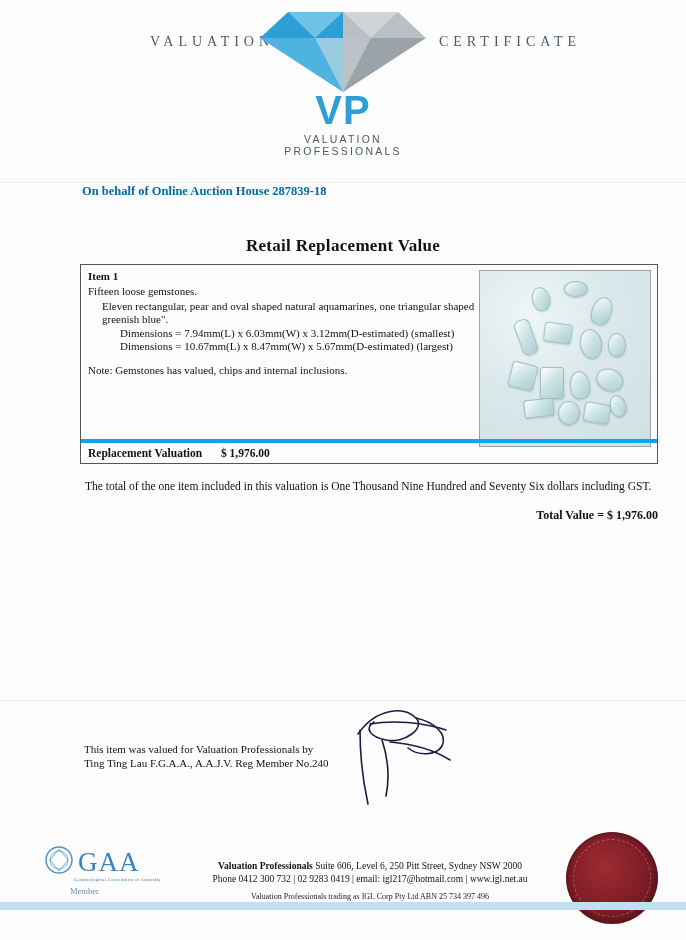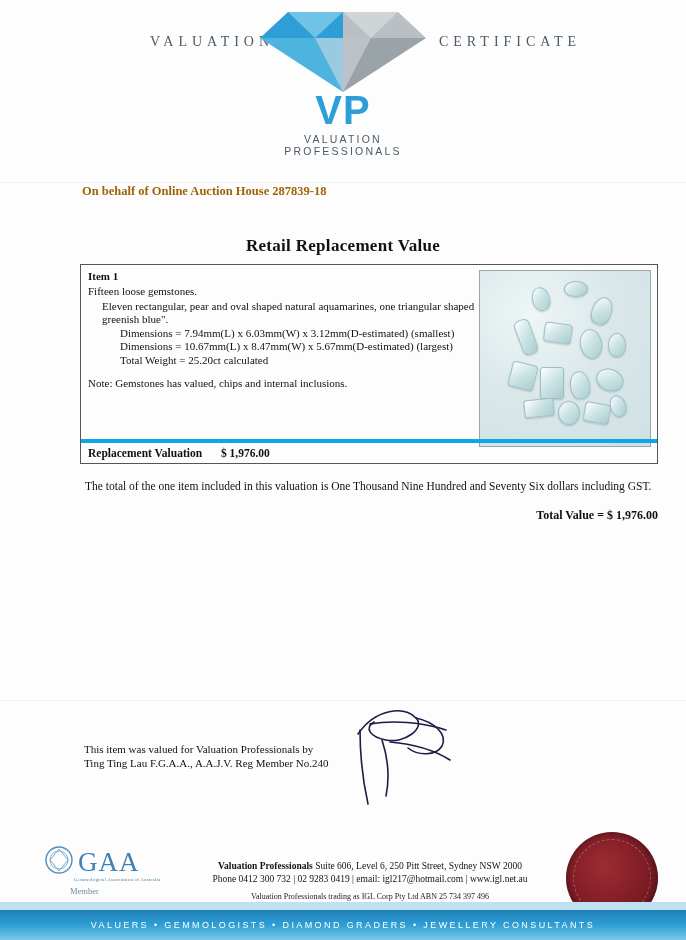--- a/index.html
+++ b/index.html
@@ -76,21 +76,21 @@
     position: relative;
     margin: 8px 0 0 0;
     height: 48px;
   }
   .behalf {
     position: absolute;
     left: 82px;
     top: 6px;
     font-size: 12.5px;
     font-weight: bold;
-    color: #a16207;
+    color: #0369a1;
   }
   .meta {
     position: absolute;
     right: 30px;
     top: 0px;
     font-size: 8.5px;
     line-height: 10.5px;
   }
   .meta table { border-collapse: collapse; }
   .meta td { padding: 0 0 0 0; font-size: 8.5px; }
@@ -333,21 +333,20 @@
 
   <div class="mainbox">
     <div class="item-label">Item 1</div>
 
     <div class="desc">
       <p class="lead">Fifteen loose gemstones.</p>
       <p class="indent1">Eleven rectangular, pear and oval shaped natural aquamarines, one triangular shaped</p>
       <p class="indent1">greenish blue".</p>
       <p class="indent2">Dimensions = 7.94mm(L) x 6.03mm(W) x 3.12mm(D-estimated) (smallest)</p>
       <p class="indent2">Dimensions = 10.67mm(L) x 8.47mm(W) x 5.67mm(D-estimated) (largest)</p>
-      <p class="indent2">Total Weight = 25.20ct calculated</p>
       <p class="note">Note: Gemstones has valued, chips and internal inclusions.</p>
     </div>
 
     <div class="photo">
 
       <div class="gem" style="left:52px; top:16px; width:16px; height:22px; border-radius:50% 50% 45% 45%; transform:rotate(-15deg);"></div>
       <div class="gem" style="left:84px; top:10px; width:22px; height:14px; border-radius:50%;"></div>
       <div class="gem" style="left:112px; top:26px; width:18px; height:26px; border-radius:50% 50% 40% 40%; transform:rotate(20deg);"></div>
       <div class="gem" style="left:38px; top:48px; width:14px; height:34px; border-radius:6px; transform:rotate(-20deg);"></div>
       <div class="gem" style="left:64px; top:52px; width:26px; height:18px; border-radius:4px; transform:rotate(8deg);"></div>
@@ -413,17 +412,16 @@
     </div>
     <div>Phone 0412 300 732  |  02 9283 0419  |  email: igl217@hotmail.com  |  www.igl.net.au</div>
     <div class="trading">Valuation Professionals trading as IGL Corp Pty Ltd  ABN 25 734 397 496</div>
   </div>
 
   <div class="seal">
     <div class="seal-inner"></div>
   </div>
 
   <div class="bluebar-strip"></div>
-  <div class="bluebar">VALUERS  •  GEMMOLOGISTS  •  DIAMOND GRADERS  •  JEWELLERY CONSULTANTS</div>
 
   <div class="scanline" style="top:182px;"></div>
   <div class="scanline" style="top:700px;"></div>
 </div>
 
 </body></html>

